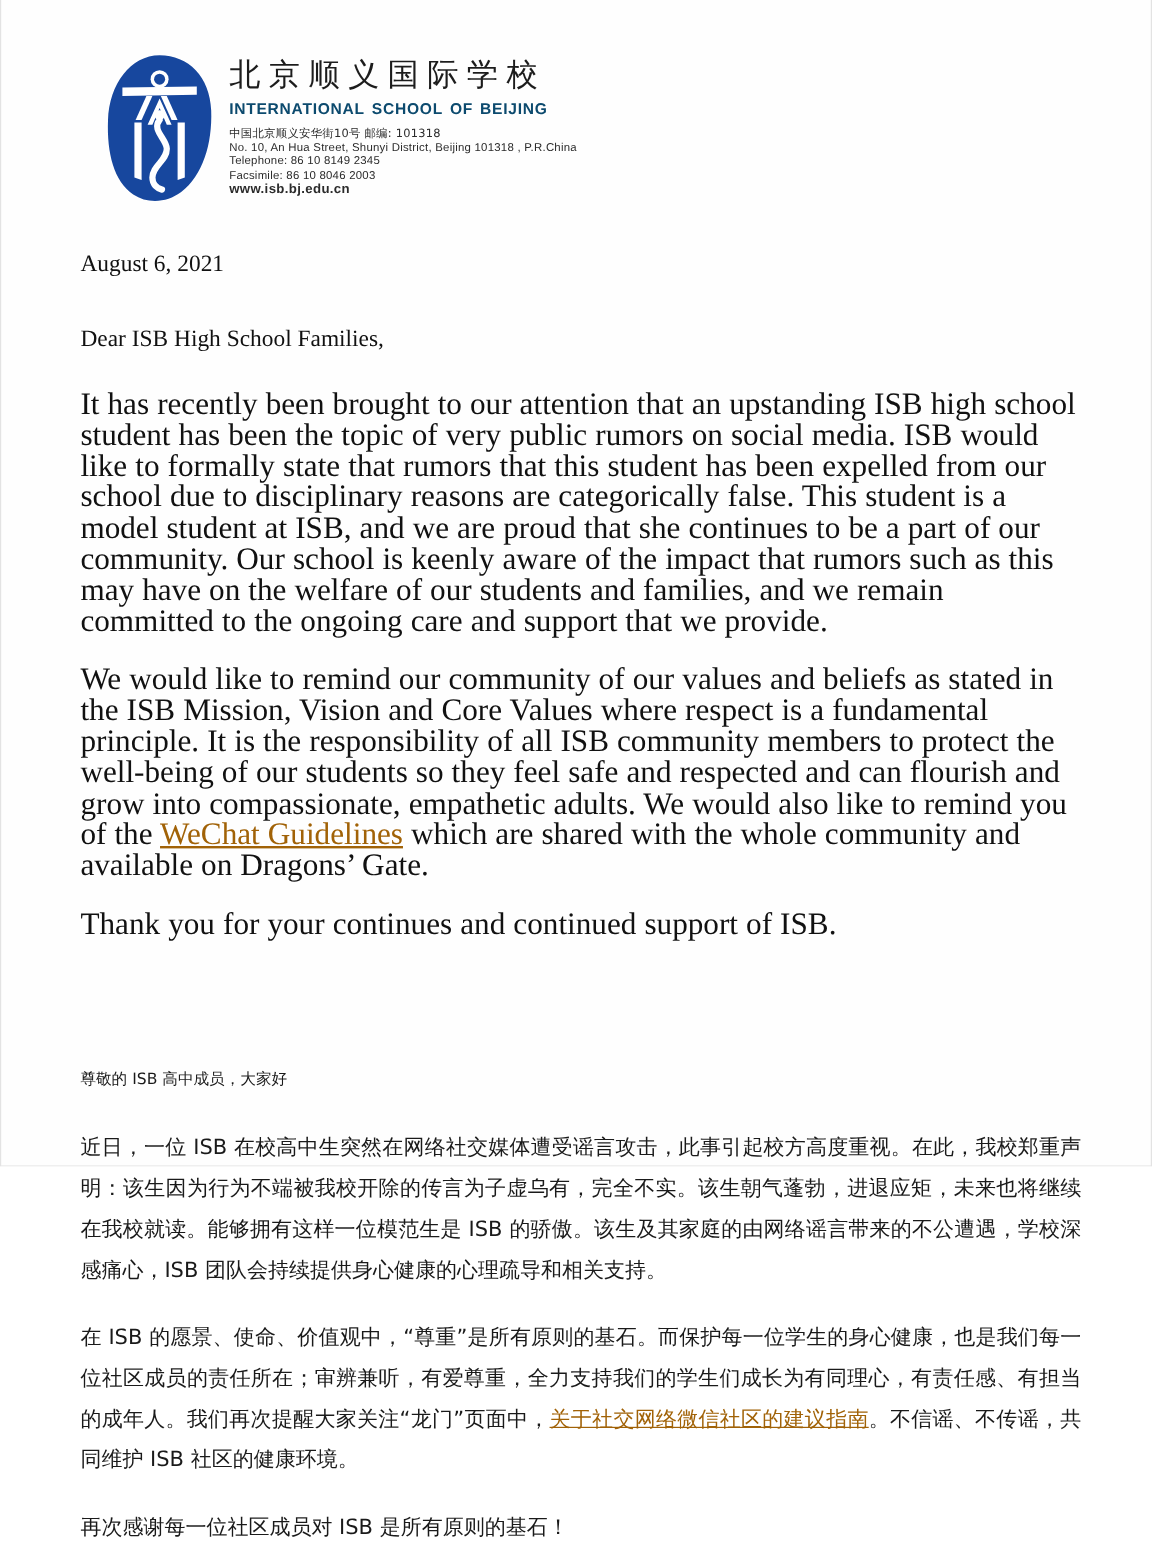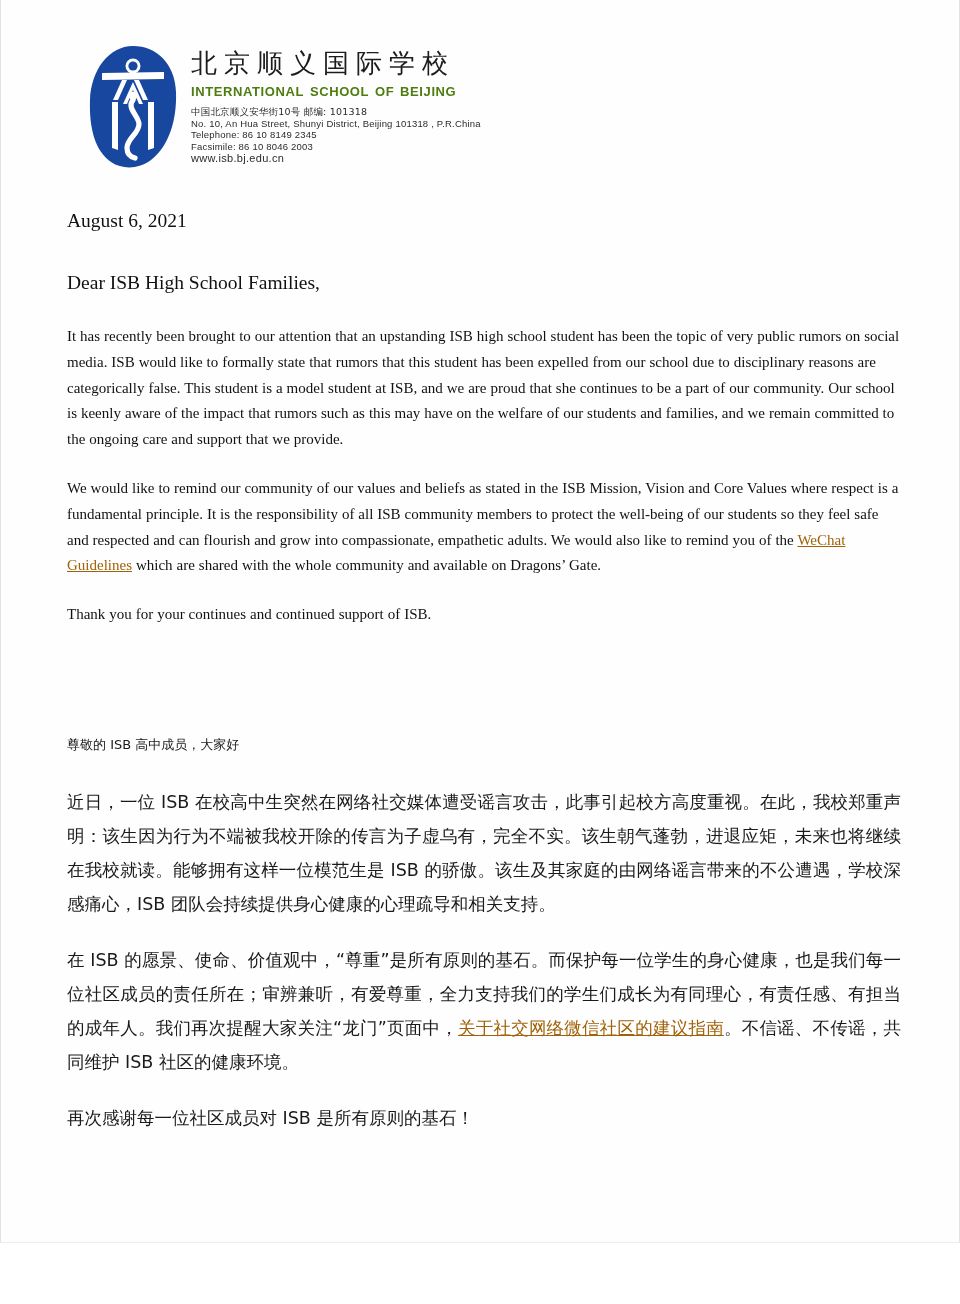--- a/index.html
+++ b/index.html
@@ -11,21 +11,21 @@
     width: 960px;
     height: 1304px;
     font-family: "Liberation Serif", "DejaVu Serif", serif;
     color: #111111;
     overflow: hidden;
   }
 
   .page {
     position: relative;
     width: 960px;
-    height: 1243px;
+    height: 972px;
     background: #fefefe;
     box-sizing: border-box;
     border-left: 1px solid #e3e3e3;
     border-right: 1px solid #e3e3e3;
     border-bottom: 1px solid #ececec;
   }
 
   
   .letterhead {
     position: absolute;
@@ -55,21 +55,21 @@
     white-space: nowrap;
     font-weight: 400;
   }
 
   .school-name-en {
     font-family: "Liberation Sans", "DejaVu Sans", sans-serif;
     font-size: 19px;
     line-height: 22px;
     font-weight: 700;
     letter-spacing: 0.6px;
-    color: #4d7c0f;
+    color: #0c4a6e;
     font-variant: small-caps;
     text-transform: lowercase;
     white-space: nowrap;
     margin-top: 1px;
   }
   .school-name-en::first-letter { font-size: 19px; }
 
   .contact-block {
     margin-top: 5px;
     font-family: "Liberation Sans", "DejaVu Sans", sans-serif;
@@ -77,21 +77,21 @@
     line-height: 11.6px;
     color: #2b2b2b;
     letter-spacing: 0.2px;
     white-space: nowrap;
   }
   .contact-line-cn {
     font-family: "DejaVu Sans", "Liberation Sans", sans-serif;
     font-size: 9.5px;
   }
   .contact-web {
-    font-weight: 400;
+    font-weight: 700;
     font-size: 11px;
     letter-spacing: 0.3px;
     margin-top: 1px;
   }
 
   
   .letter-body {
     position: absolute;
     left: 66px;
     top: 208px;
@@ -104,21 +104,21 @@
     margin-bottom: 36px;
   }
 
   .salutation {
     font-size: 19.5px;
     line-height: 26px;
     margin-bottom: 28px;
   }
 
   p.en-para {
-    font-size: 15px;
+    font-size: 26px;
     line-height: 25.8px;
     margin: 0 0 23px 0;
     text-align: left;
     word-spacing: 0.2px;
   }
 
   .link {
     text-decoration: underline;
     color: #a16207;
   }

